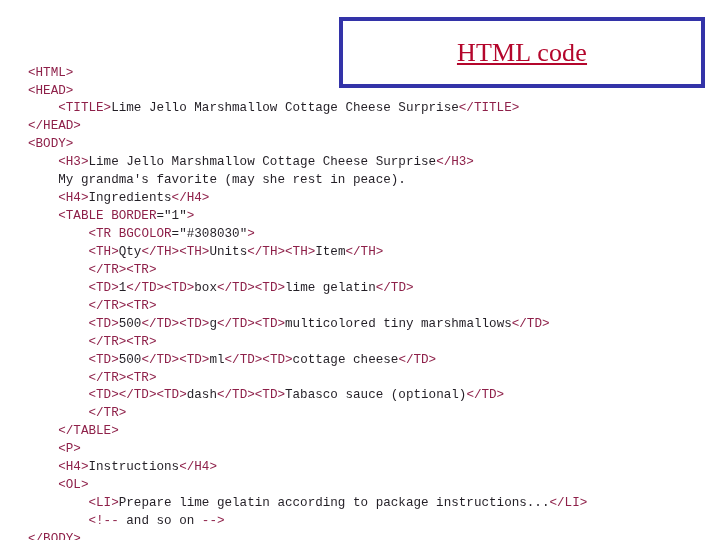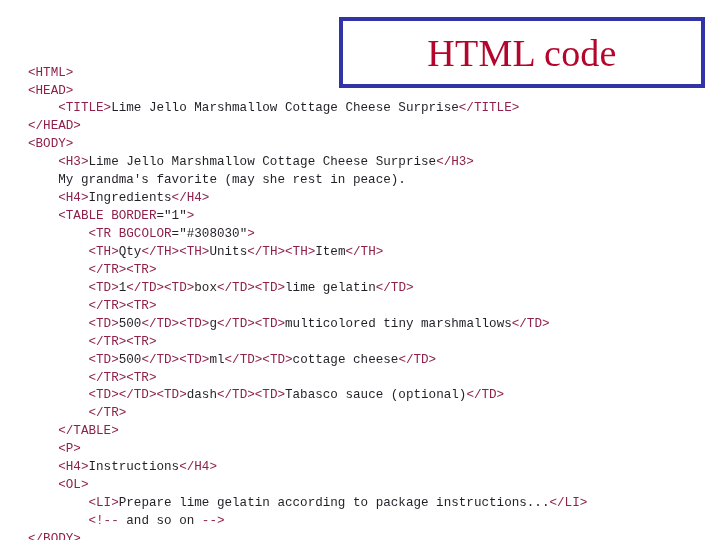--- a/index.html
+++ b/index.html
@@ -33,25 +33,26 @@
     height: 71px;
     box-sizing: border-box;
     border: 4px solid #3333a8;
     background: #ffffff;
     display: flex;
     align-items: center;
     justify-content: center;
   }
   #title-text {
     font-family: "Liberation Serif", "DejaVu Serif", serif;
-    font-size: 38px;
+    font-size: 26px;
     line-height: 1;
     color: #b4062c;
     letter-spacing: 0.2px;
     white-space: nowrap;
+    text-decoration: underline;
   }
 
   
   #code-listing {
     position: absolute;
     left: 28px;
     top: 52px;
     width: 680px;
     font-family: "Liberation Mono", "DejaVu Sans Mono", monospace;
     font-size: 12.6px;

